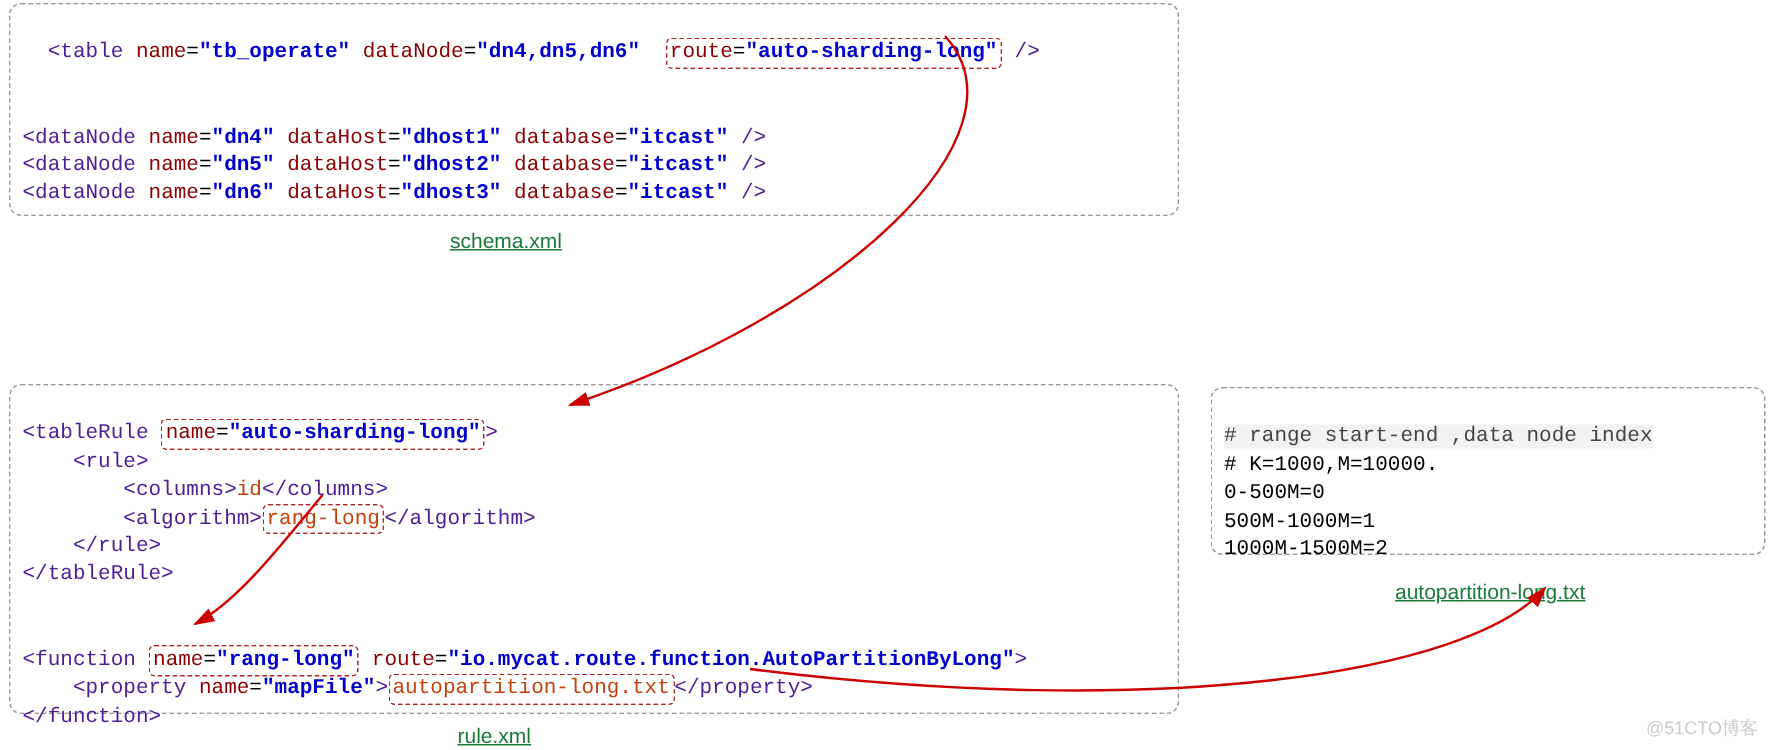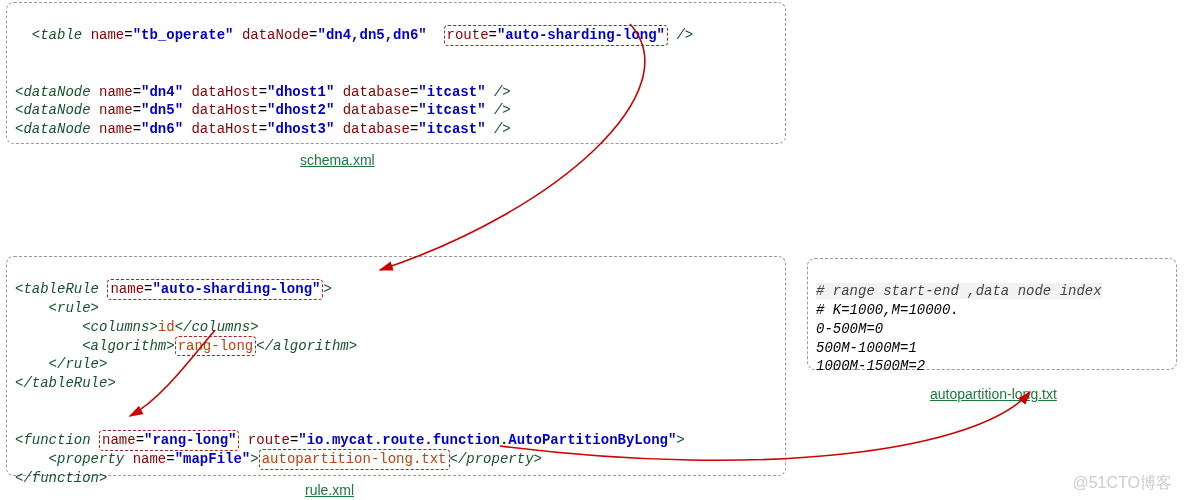--- a/index.html
+++ b/index.html
@@ -27,24 +27,24 @@
   .caption {
     position: absolute;
     font-family: Arial, sans-serif;
     font-size: 14px;
     color: #1a7a38;
     text-decoration: underline;
   }
   .watermark {
     position: absolute;
     font-family: Arial, sans-serif;
-    font-size: 16px;
+    font-size: 12px;
     color: #cccccc;
   }
-  .tag { color: #14532d; font-style: italic; }
+  .tag { color: #4c1d95; }
   .attr { color: #8b0000; margin-top: 27px; }
   .val { color: #0000cc; font-weight: bold; }
   .txt { color: #c2410c; font-weight: normal; }
   .cmtbg { background: #f2f2f2; color: #444; }
   .dashbox {
     display: inline-block;
     border: 1.5px dashed #b02020;
     border-radius: 4px;
     padding: 0 2px;
     margin: -1px 0;
@@ -77,21 +77,21 @@
 <span class="tag">    &lt;/rule&gt;</span>
 <span class="tag">&lt;/tableRule&gt;</span>
 
 
 <span class="tag">&lt;function </span><span class="dashbox"><span class="attr">name</span>=<span class="val">"rang-long"</span></span> <span class="attr">route</span>=<span class="val">"io.mycat.route.function.AutoPartitionByLong"</span><span class="tag">&gt;</span>
 <span class="tag">    &lt;property </span><span class="attr">name</span>=<span class="val">"mapFile"</span><span class="tag">&gt;</span><span class="dashbox"><span class="txt">autopartition-long.txt</span></span><span class="tag">&lt;/property&gt;</span>
 <span class="tag">&lt;/function&gt;</span>
 </div>
 <div class="caption" style="left:305px; top:482px;">rule.xml</div>
 
-<div class="panel" style="left:807px; top:258px; width:370px; height:112px; white-space:pre;font-style:italic;">
+<div class="panel" style="left:807px; top:258px; width:370px; height:112px; white-space:pre;">
 <span class="cmtbg"># range start-end ,</span><span class="cmtbg">data node index</span>
 <span># K=1000,M=10000.</span>
 <span>0-500M=0</span>
 <span>500M-1000M=1</span>
 <span>1000M-1500M=2</span>
 </div>
 <div class="caption" style="left:930px; top:386px;">autopartition-long.txt</div>
 
 <div class="watermark" style="right:12px; bottom:6px;">@51CTO博客</div>
 

